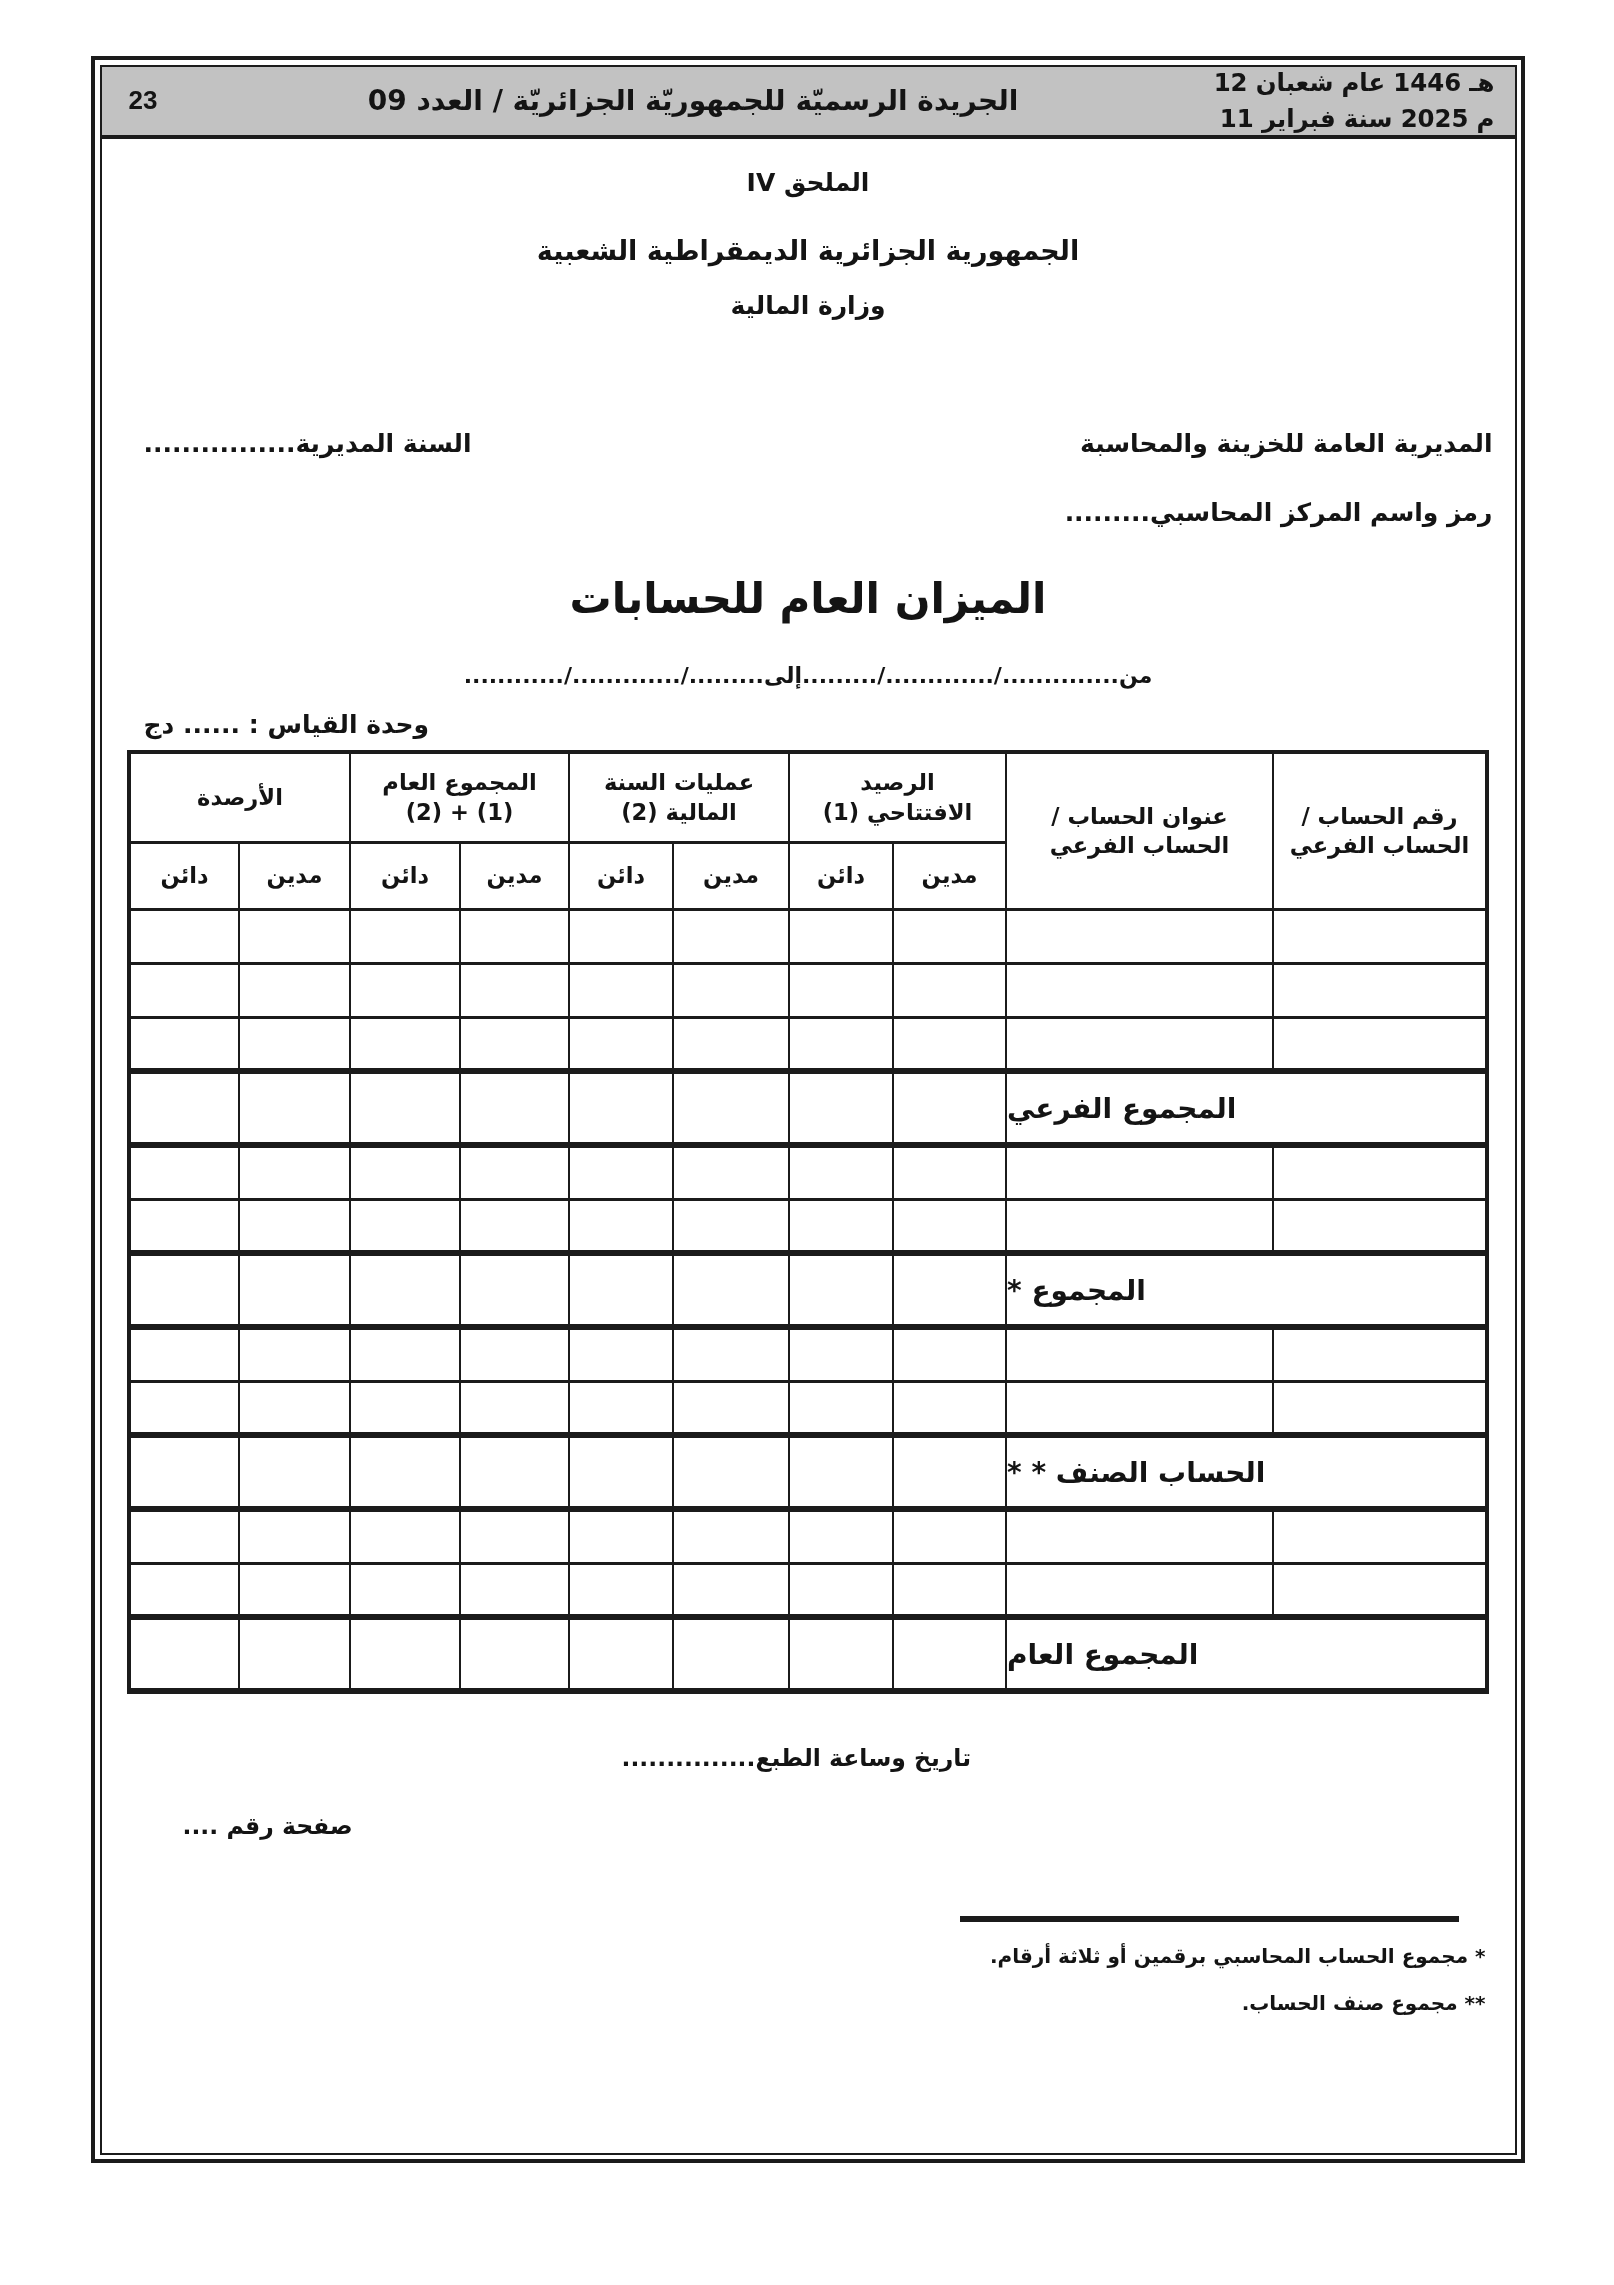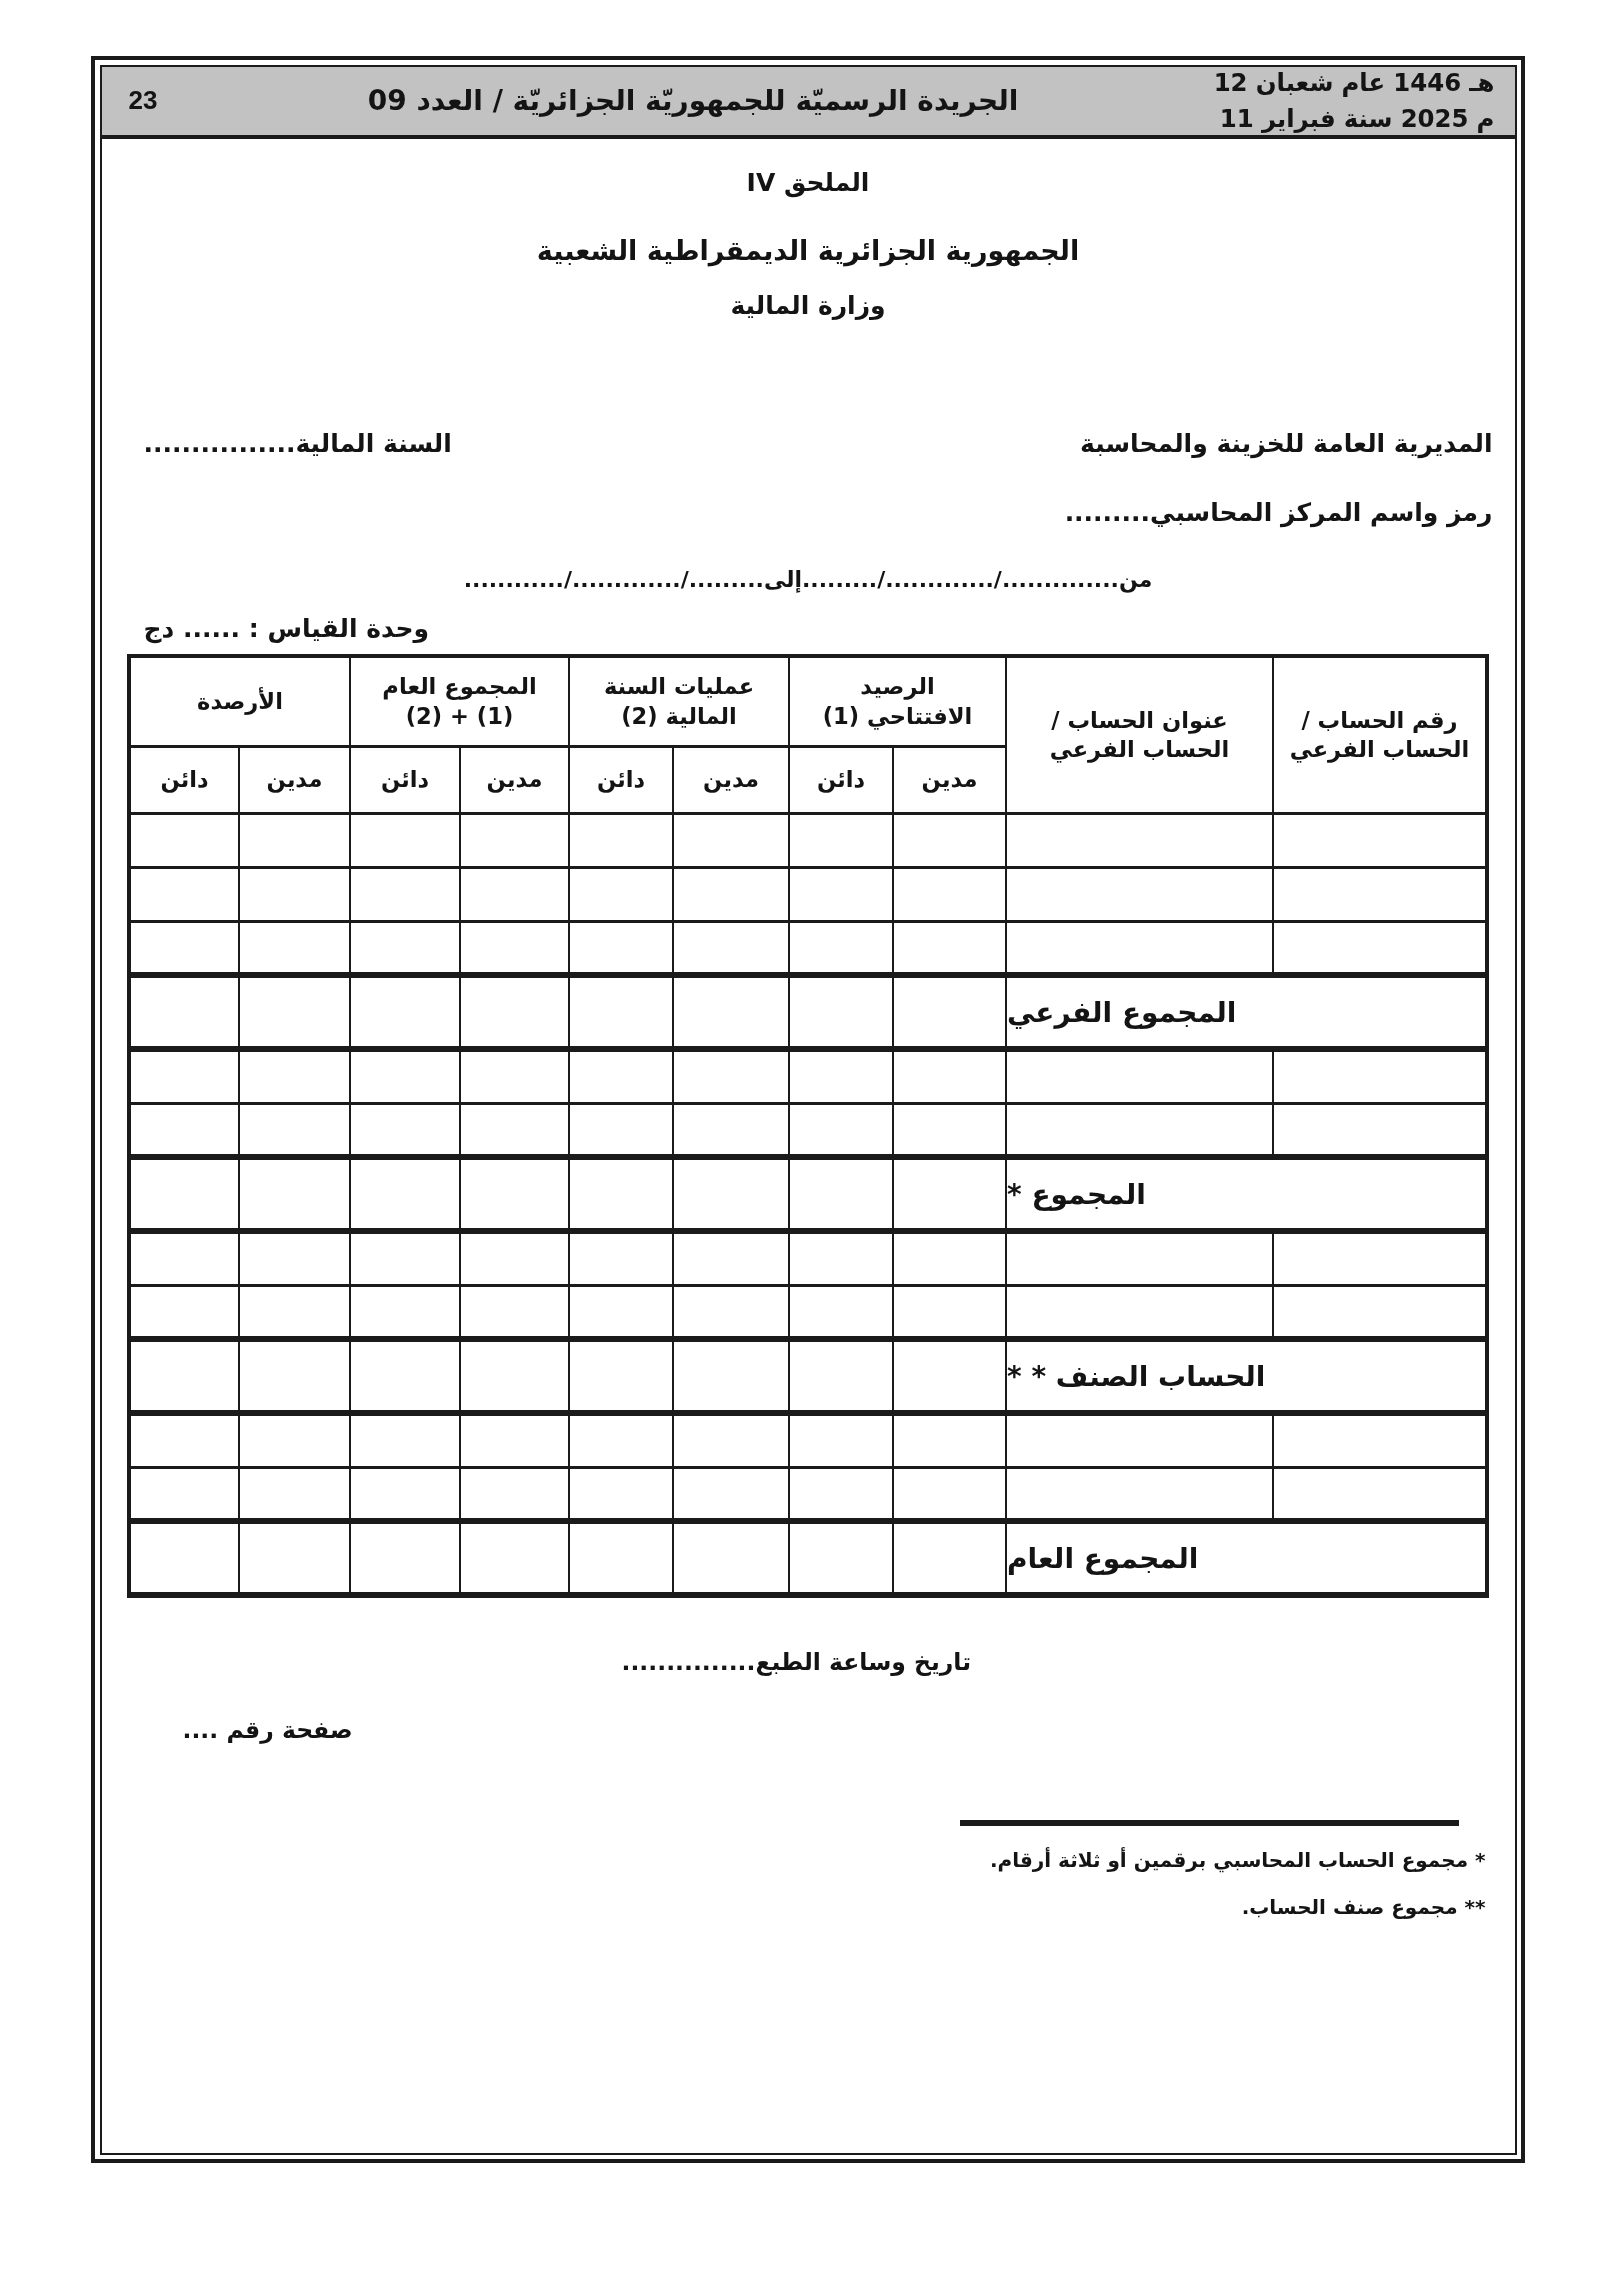--- a/index.html
+++ b/index.html
@@ -193,25 +193,26 @@
         <div class="masthead-title">الجريدة الرسميّة للجمهوريّة الجزائريّة / العدد 09</div>
         <div class="masthead-pagenum">23</div>
       </div>
 
       <div class="annex-line">الملحق IV</div>
       <div class="republic-line">الجمهورية الجزائرية الديمقراطية الشعبية</div>
       <div class="ministry-line">وزارة المالية</div>
 
       <div class="row-split">
         <span>المديرية العامة للخزينة والمحاسبة</span>
-        <span>السنة المالية................</span>
+        <span>السنة المديرية................</span>
       </div>
 
       <div class="rmz-line">رمز واسم المركز المحاسبي.........</div>
 
+      <div class="big-title">الميزان العام للحسابات</div>
 
       <div class="period-line">من............../............./.........إلى........./............./............</div>
 
       <div class="unit-line">وحدة القياس : ...... دج</div>
 
       <table class="balance">
         <colgroup>
           <col style="width:214px">
           <col style="width:267px">
           <col style="width:113px">

